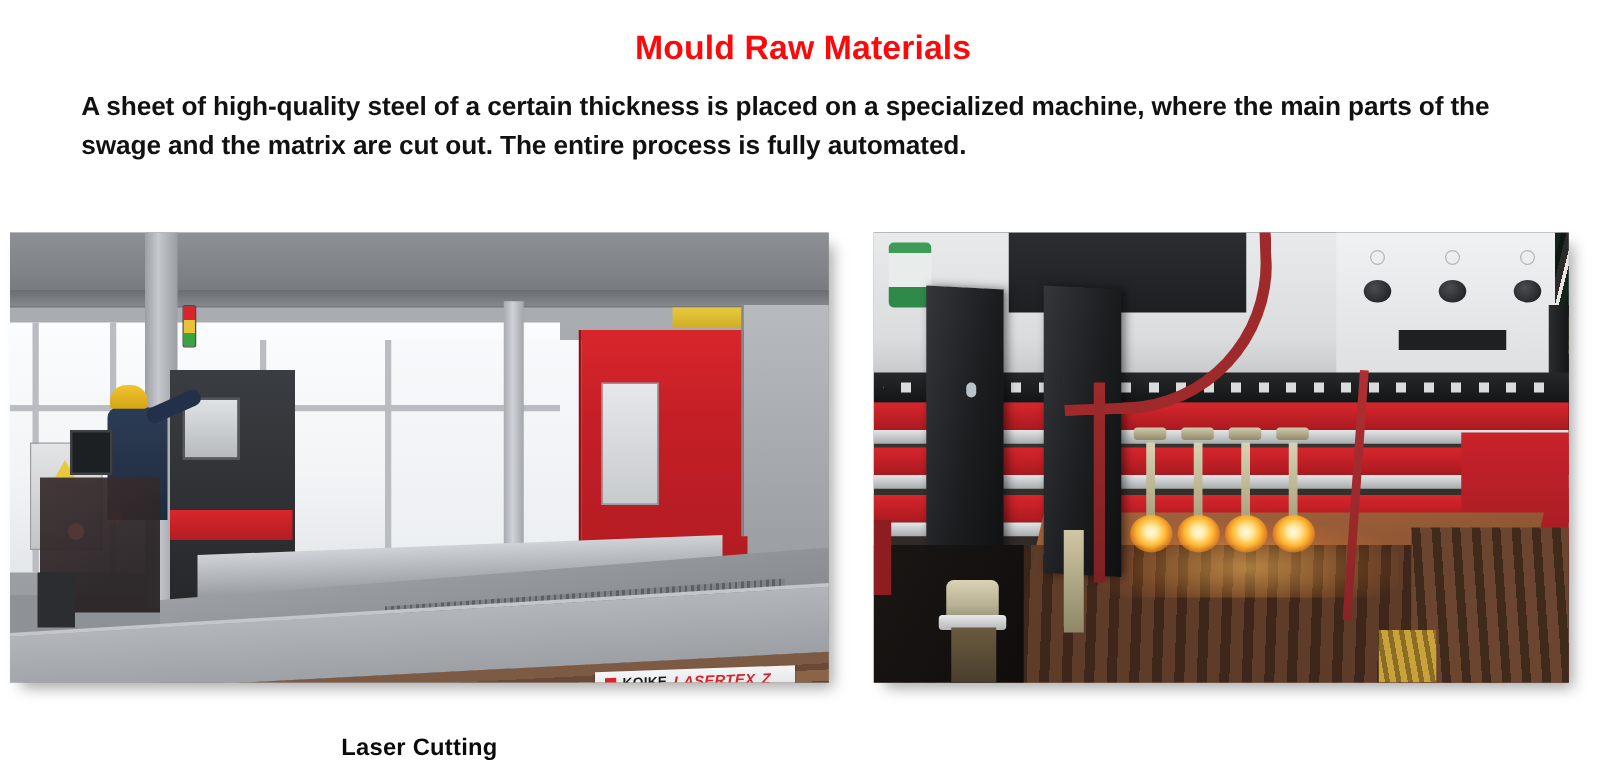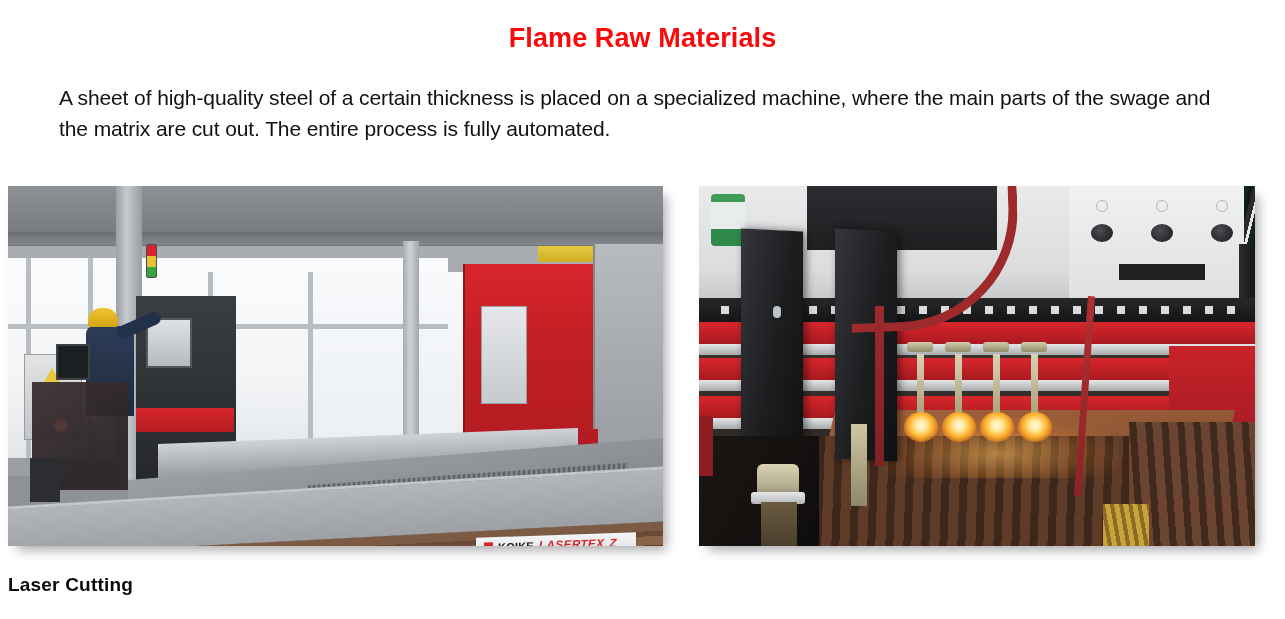--- a/index.html
+++ b/index.html
@@ -23,26 +23,26 @@
     font-size: 27px;
     font-weight: bold;
     letter-spacing: 0.1px;
     margin: 0;
     padding-top: 24px;
     line-height: 1.1;
   }
 
   
   .body-copy {
-    margin: 12px;
-    padding: 16px 44px 0 47px;
+    margin: 0;
+    padding: 16px 44px 0 65px;
     font-size: 21px;
     line-height: 1.48;
     color: #111111;
-    font-weight: 400;
+    font-weight: 700;
     letter-spacing: -0.1px;
   }
 
   
   .figures {
     position: absolute;
     left: 0; top: 178px;
     width: 1285px;
     height: 420px;
   }
@@ -51,25 +51,25 @@
   .figure.right { left: 699px; top: 8px; width: 556px; height: 360px; }
 
   .photo {
     position: relative;
     width: 100%; height: 100%;
     overflow: hidden;
     background: #8e9195;
     box-shadow: 6px 7px 11px -3px rgba(0,0,0,0.34);
   }
   .caption {
-    text-align: left;
+    text-align: center;
     font-size: 19px;
     font-weight: bold;
     color: #0b0b0b;
-    margin-top: 28px;
+    margin-top: 42px;
     letter-spacing: 0.2px;
   }
 
   
   .lp-ceiling {
     position: absolute; left: 0; top: 0; width: 100%; height: 62px;
     background: linear-gradient(180deg,#8d9094 0%, #7e8185 55%, #6f7276 100%);
   }
   .lp-beam {
     position: absolute; left: 0; top: 46px; width: 100%; height: 13px;
@@ -395,21 +395,21 @@
   .rp-yellowbits {
     position:absolute; left:404px; top:318px; width:46px; height:42px;
     background: repeating-linear-gradient(80deg,#c9a23c 0 5px, #8a6d22 5px 9px);
   }
 </style>
 </head>
 <body>
 
 <div class="page">
 
-  <h1 class="title">Flame Raw Materials</h1>
+  <h1 class="title">Mould Raw Materials</h1>
 
   <p class="body-copy">A sheet of high-quality steel of a certain thickness is placed on a specialized machine, where the main parts of the swage and the matrix are cut out. The entire process is fully automated.</p>
 
   <div class="figures">
 
     <div class="figure left">
       <div class="photo">
         <div class="lp-floor"></div>
         <div class="lp-ceiling"></div>
         <div class="lp-beam"></div>

